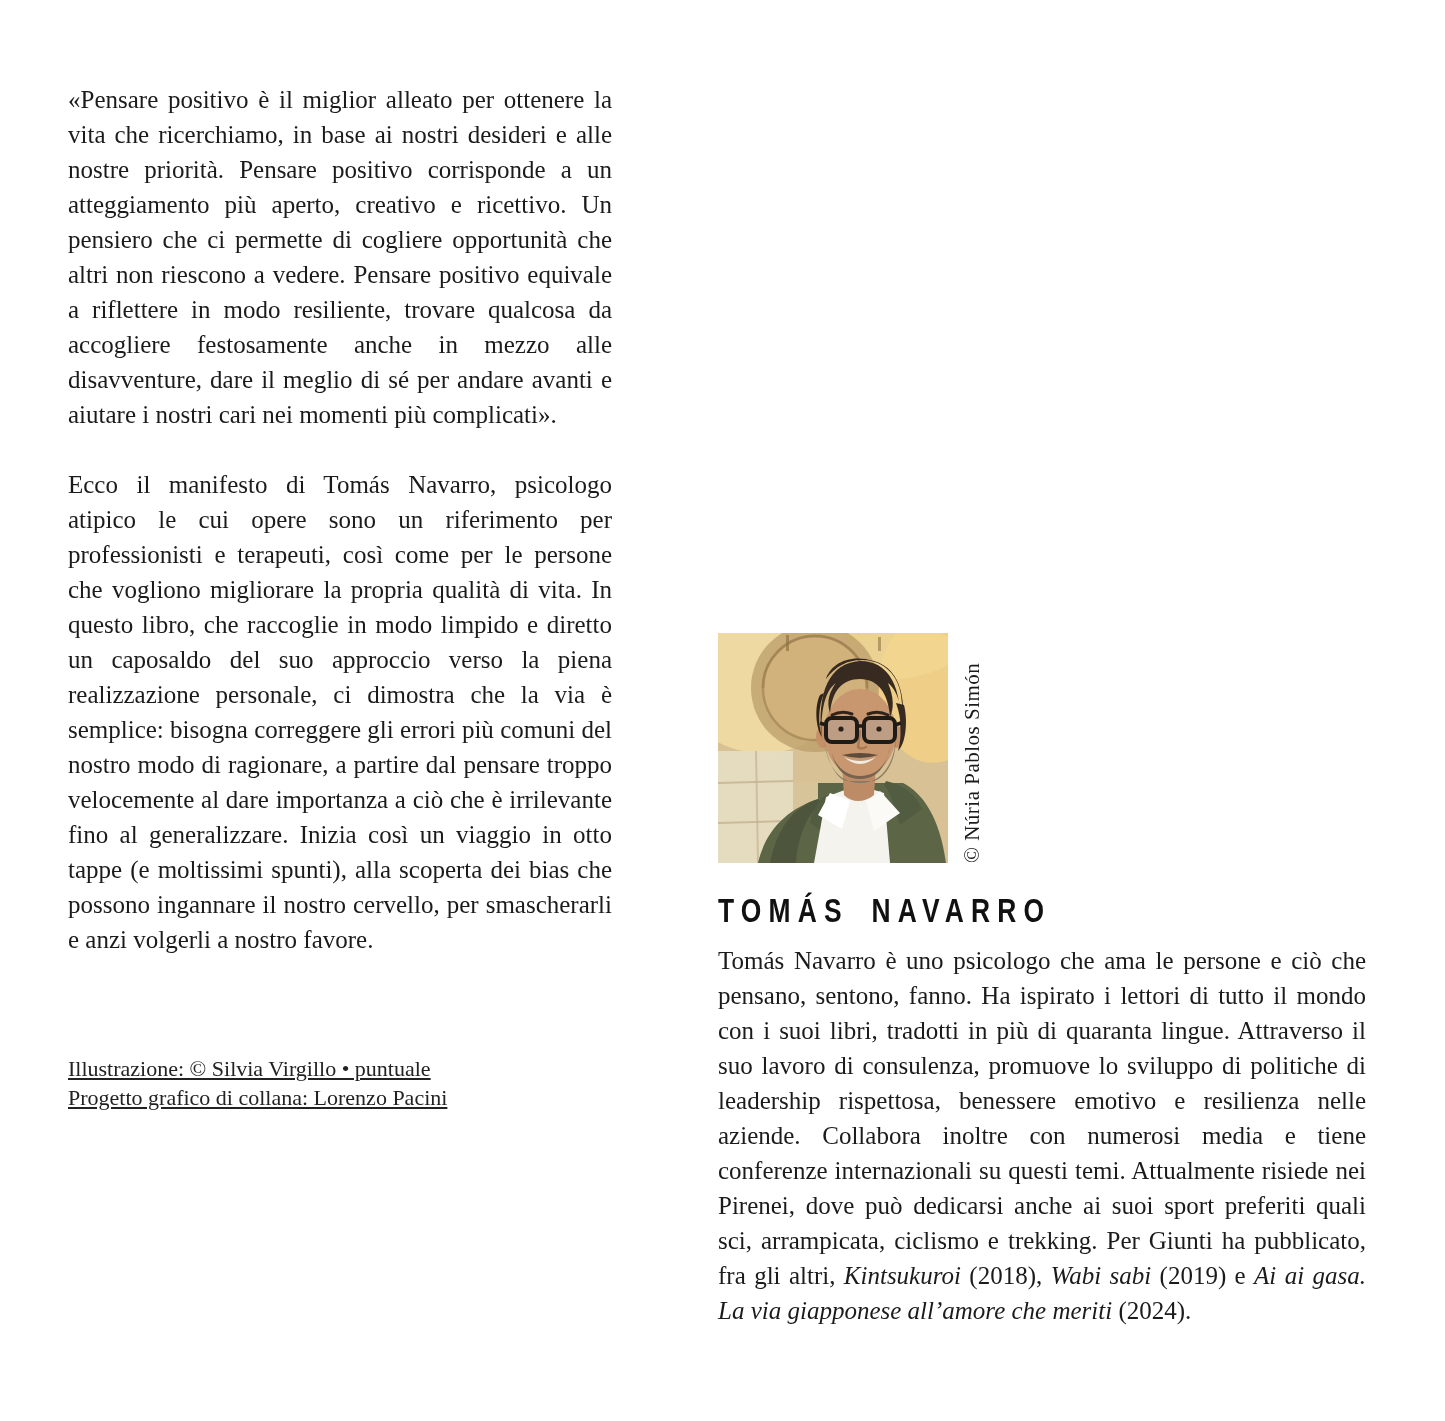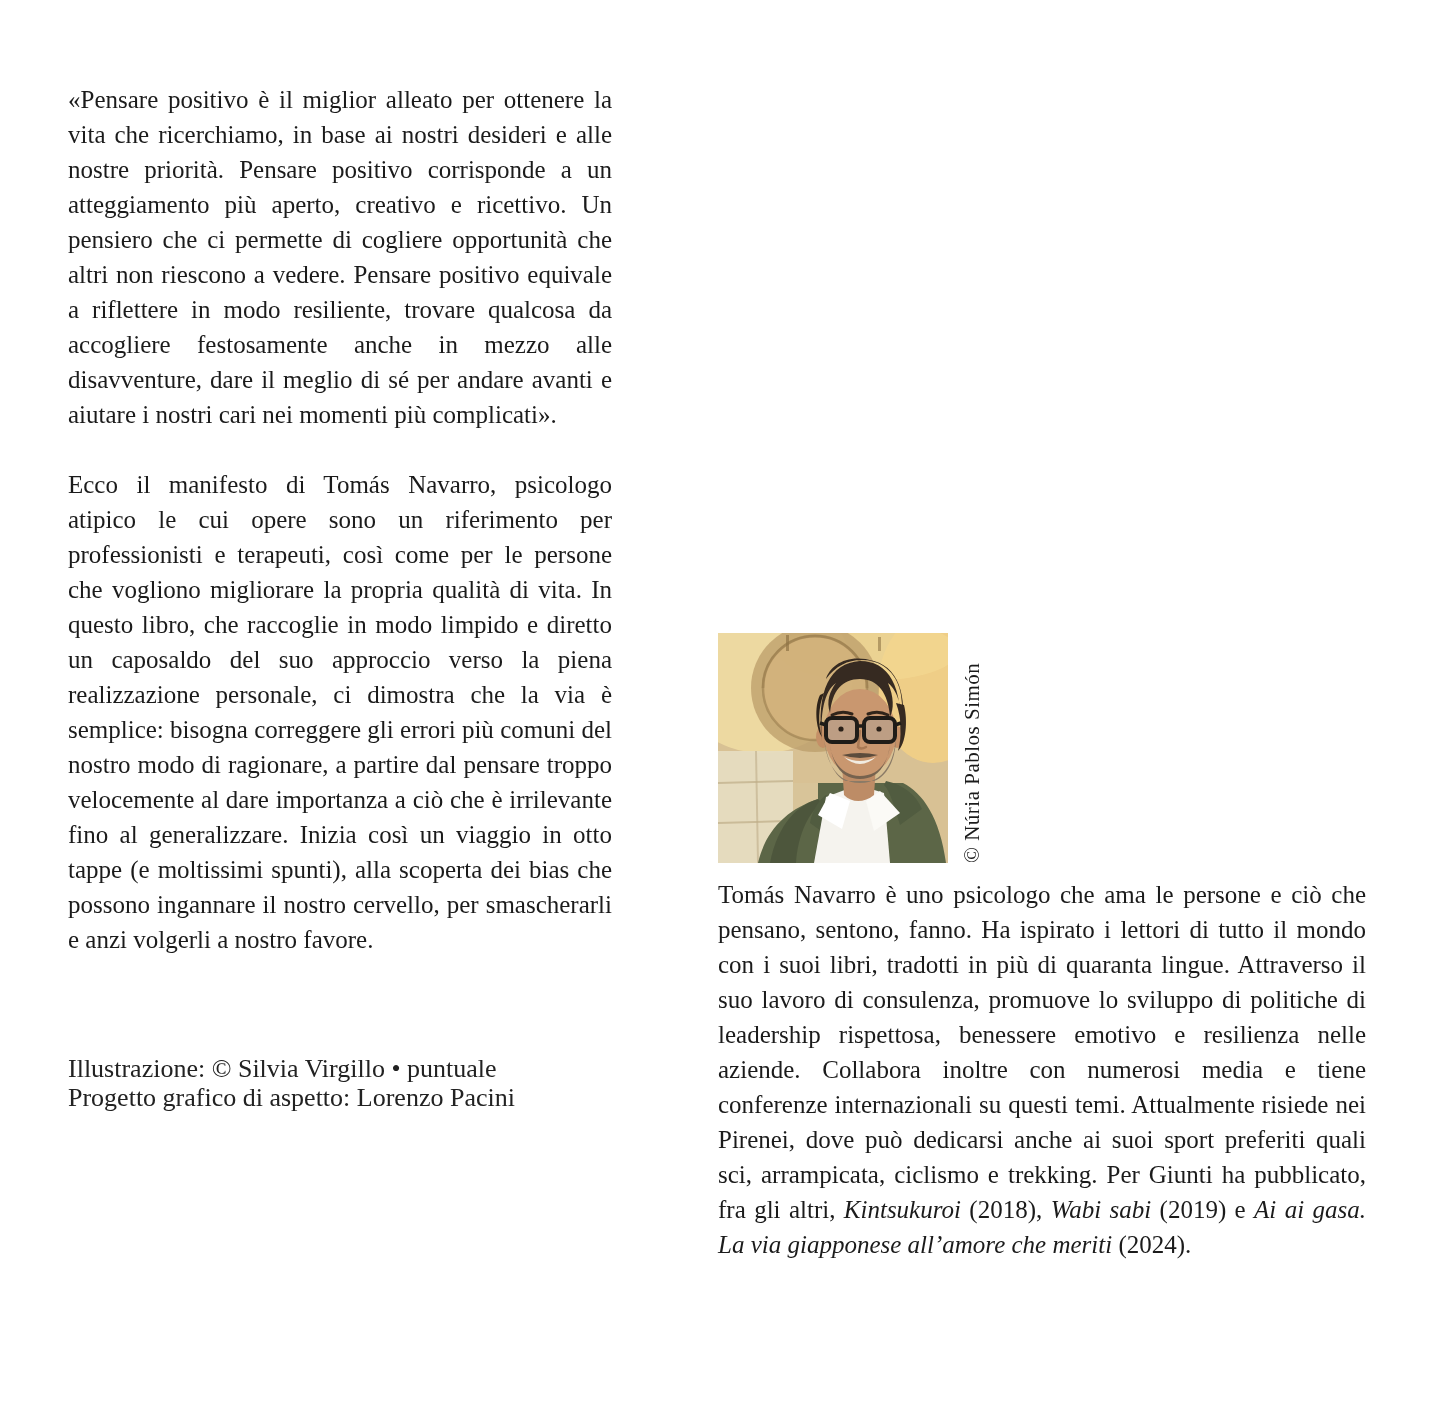--- a/index.html
+++ b/index.html
@@ -25,23 +25,24 @@
   .left-col p {
     margin: 0;
     font-size: 25px;
     line-height: 35px;
     text-align: justify;
     hyphens: auto; -webkit-hyphens: auto;
   }
   p.quote { margin-bottom: 35px; }
   .credits {
     margin-top: auto;
-    font-size: 26px;
+    font-size: 22px;
     line-height: 29px;
     color: #222222;
+    text-decoration: underline;
   }
 
   
   .right-col {
     position: absolute;
     left: 718px; top: 633px;
     width: 648px;
   }
   .photo {
     display: block;
@@ -87,21 +88,21 @@
 </head>
 <body>
 
 <div class="page">
 
   <div class="left-col">
     <p class="quote">«Pensare positivo è il miglior alleato per ottenere la vita che ricerchiamo, in base ai nostri desideri e alle nostre priorità. Pensare positivo corrisponde a un atteggiamento più aperto, creativo e ricettivo. Un pensiero che ci permette di cogliere opportunità che altri non riescono a vedere. Pensare positivo equivale a riflettere in modo resiliente, trovare qualcosa da accogliere festosamente anche in mezzo alle disavventure, dare il meglio di sé per andare avanti e aiutare i nostri cari nei momenti più complicati».</p>
     <p>Ecco il manifesto di Tomás Navarro, psicologo atipico le cui opere sono un riferimento per professionisti e terapeuti, così come per le persone che vogliono migliorare la propria qualità di vita. In questo libro, che raccoglie in modo limpido e diretto un caposaldo del suo approccio verso la piena realizzazione personale, ci dimostra che la via è semplice: bisogna correggere gli errori più comuni del nostro modo di ragionare, a partire dal pensare troppo velocemente al dare importanza a ciò che è irrilevante fino al generalizzare. Inizia così un viaggio in otto tappe (e moltissimi spunti), alla scoperta dei bias che possono ingannare il nostro cervello, per smascherarli e anzi volgerli a nostro favore.</p>
     <div class="credits">
       <div>Illustrazione: © Silvia Virgillo • puntuale</div>
-      <div>Progetto grafico di aspetto: Lorenzo Pacini</div>
+      <div>Progetto grafico di collana: Lorenzo Pacini</div>
     </div>
   </div>
 
   <div class="right-col">
 
     <svg class="photo" viewBox="0 0 230 230" xmlns="http://www.w3.org/2000/svg">
 
       <rect width="230" height="230" fill="#d8c194"></rect>
       <ellipse cx="45" cy="40" rx="90" ry="80" fill="#f0dca2" opacity="0.9"></ellipse>
       <ellipse cx="215" cy="55" rx="55" ry="75" fill="#f2cf85" opacity="0.9"></ellipse>
@@ -162,17 +163,18 @@
         <path d="M108,92 L102,90" stroke="#1f1c18" stroke-width="3.5"></path>
         <path d="M177,92 L183,90" stroke="#1f1c18" stroke-width="3.5"></path>
       </g>
 
       <circle cx="123" cy="96" r="2.6" fill="#2a2018"></circle>
       <circle cx="161" cy="96" r="2.6" fill="#2a2018"></circle>
     </svg>
 
     <div class="photo-credit">© Núria Pablos Simón</div>
 
+    <h1 class="author-name"><span class="squeeze">TOMÁS NAVARRO</span></h1>
 
     <p class="bio"><span>Tomás Navarro è uno psicologo che ama le persone e ciò che pensano, sentono, fanno. Ha ispirato i lettori di tutto il mondo con i suoi libri, tradotti in più di quaranta lingue. Attraverso il suo lavoro di consulenza, promuove lo sviluppo di politiche di leadership rispettosa, benessere emotivo e resilienza nelle aziende. Collabora inoltre con numerosi media e tiene conferenze internazionali su questi temi. Attualmente risiede nei Pirenei, dove può dedicarsi anche ai suoi sport preferiti quali sci, arrampicata, ciclismo e trekking. Per Giunti ha pubblicato, fra gli altri, </span><em>Kintsukuroi</em><span> (2018), </span><em>Wabi sabi</em><span> (2019) e </span><em>Ai ai gasa. La via giapponese all’amore che meriti</em><span> (2024).</span></p>
   </div>
 
 </div>
 
 </body></html>

